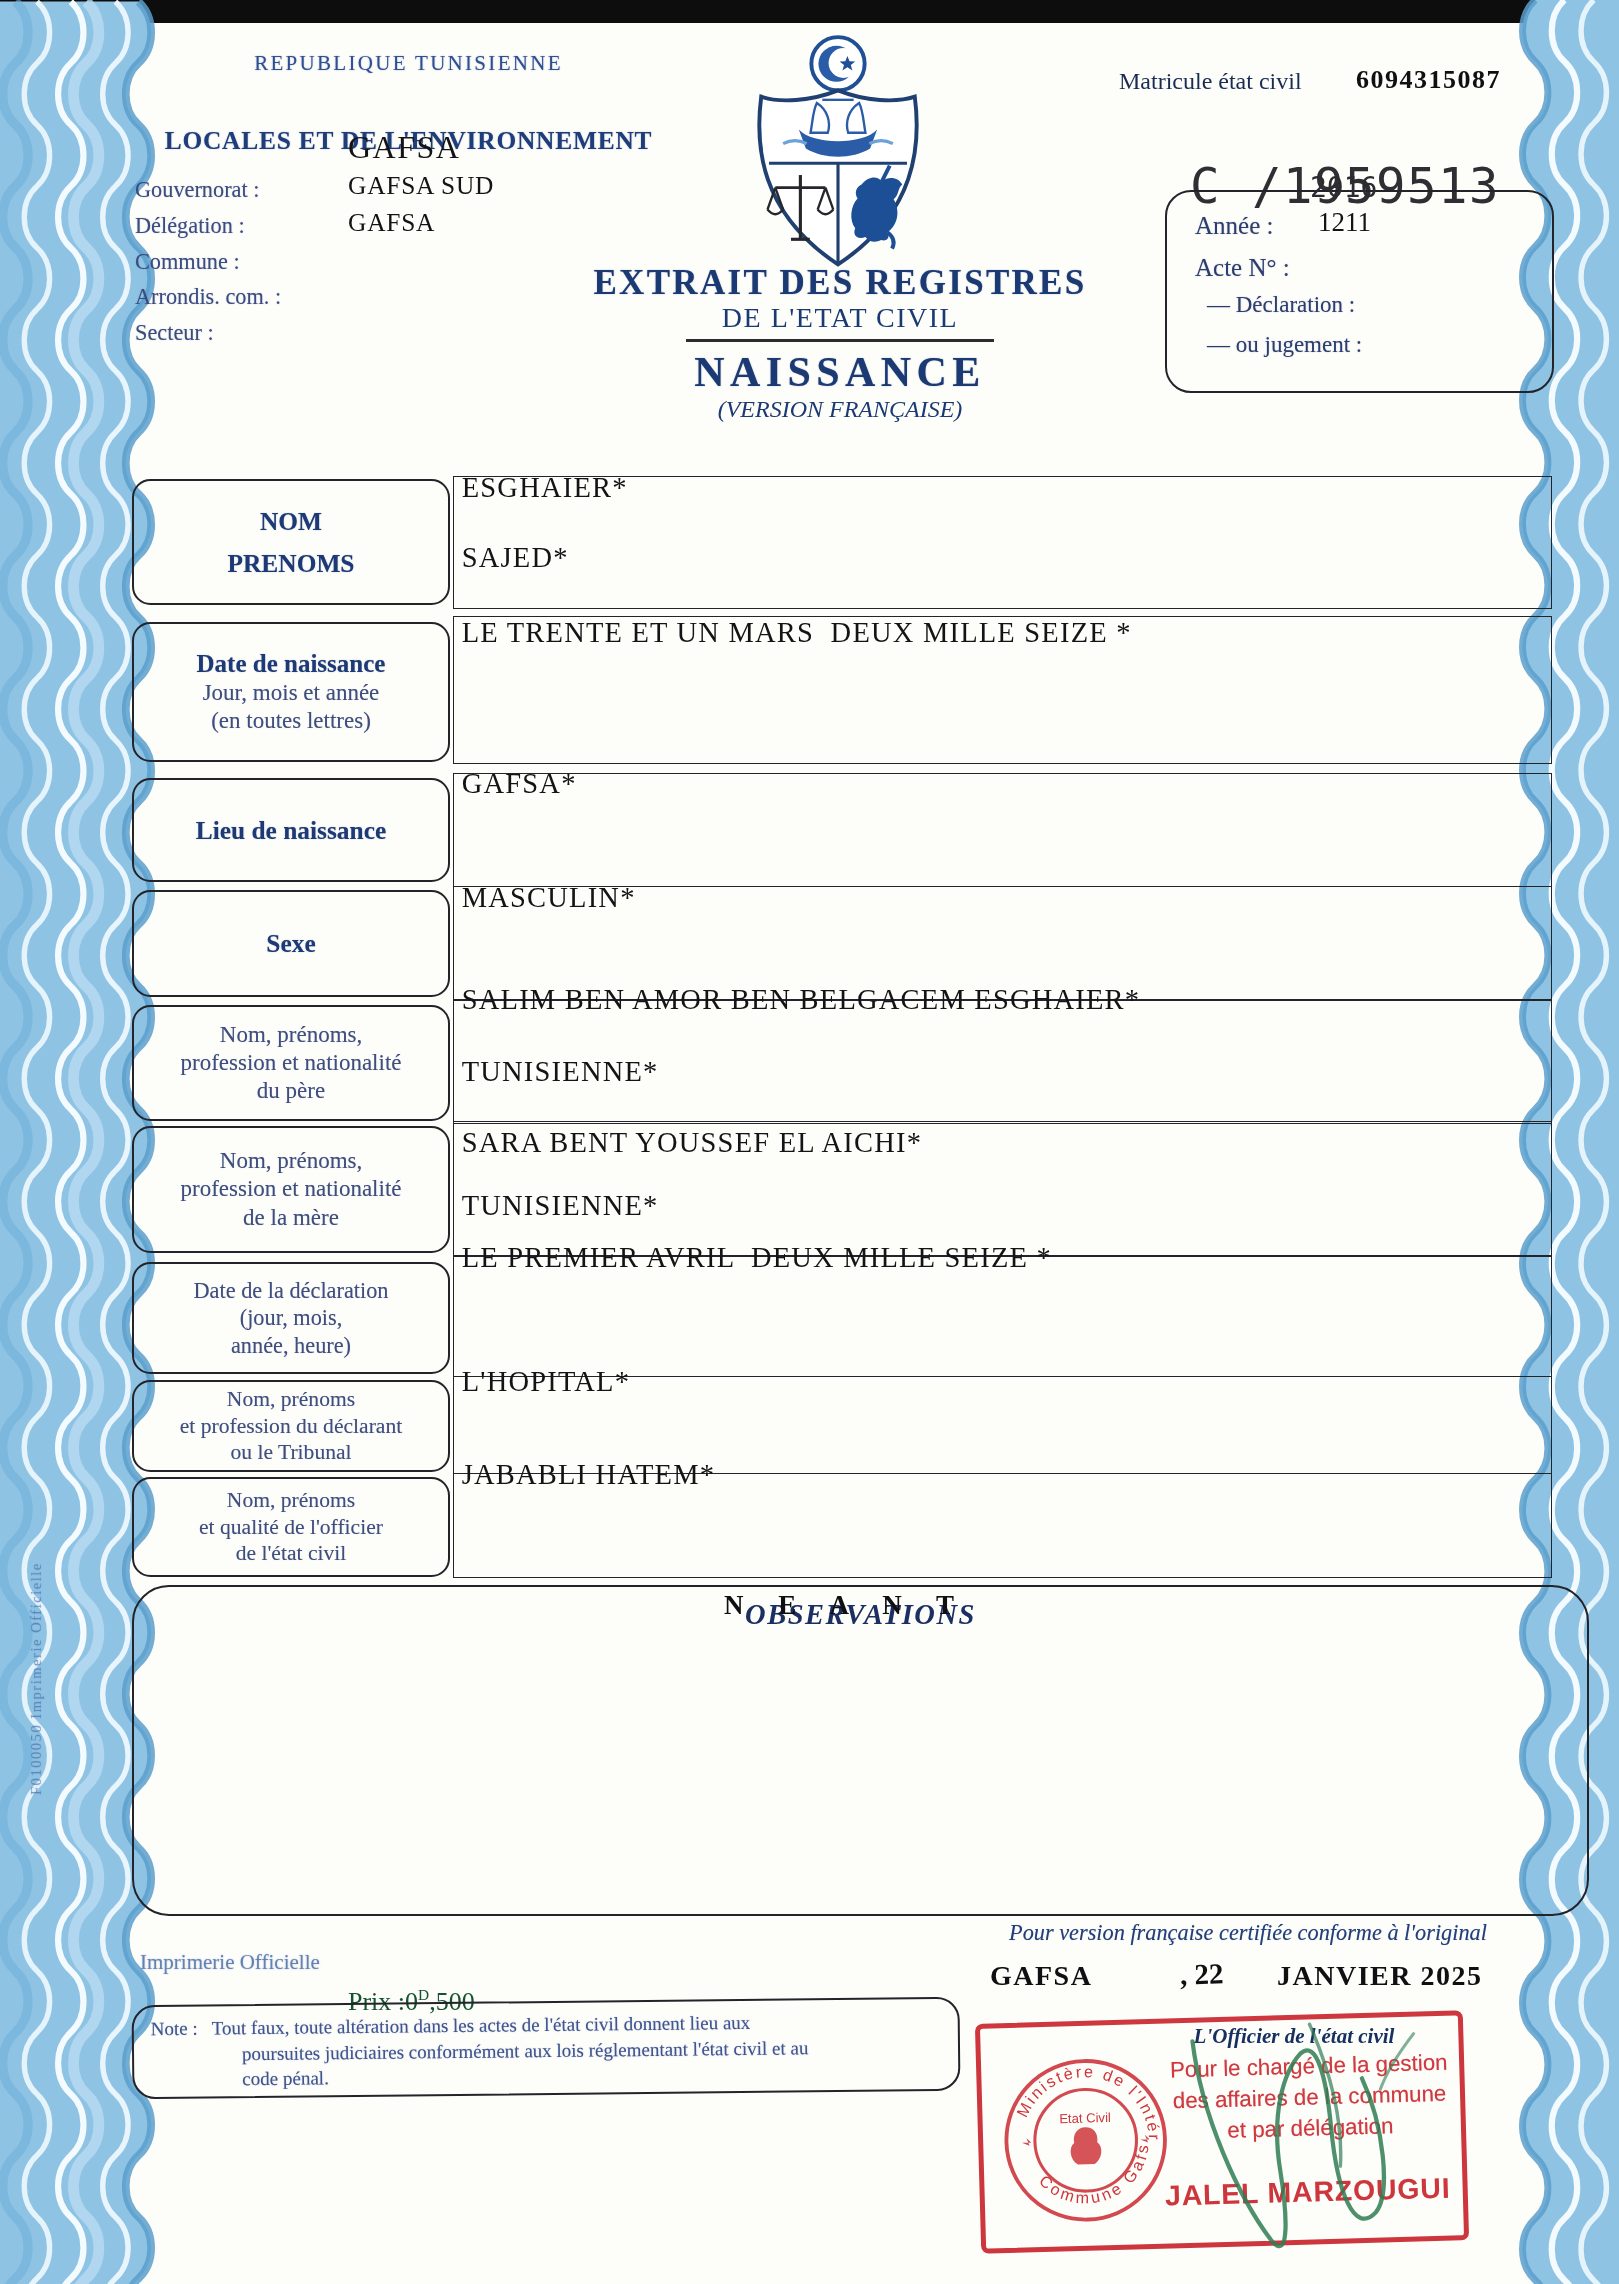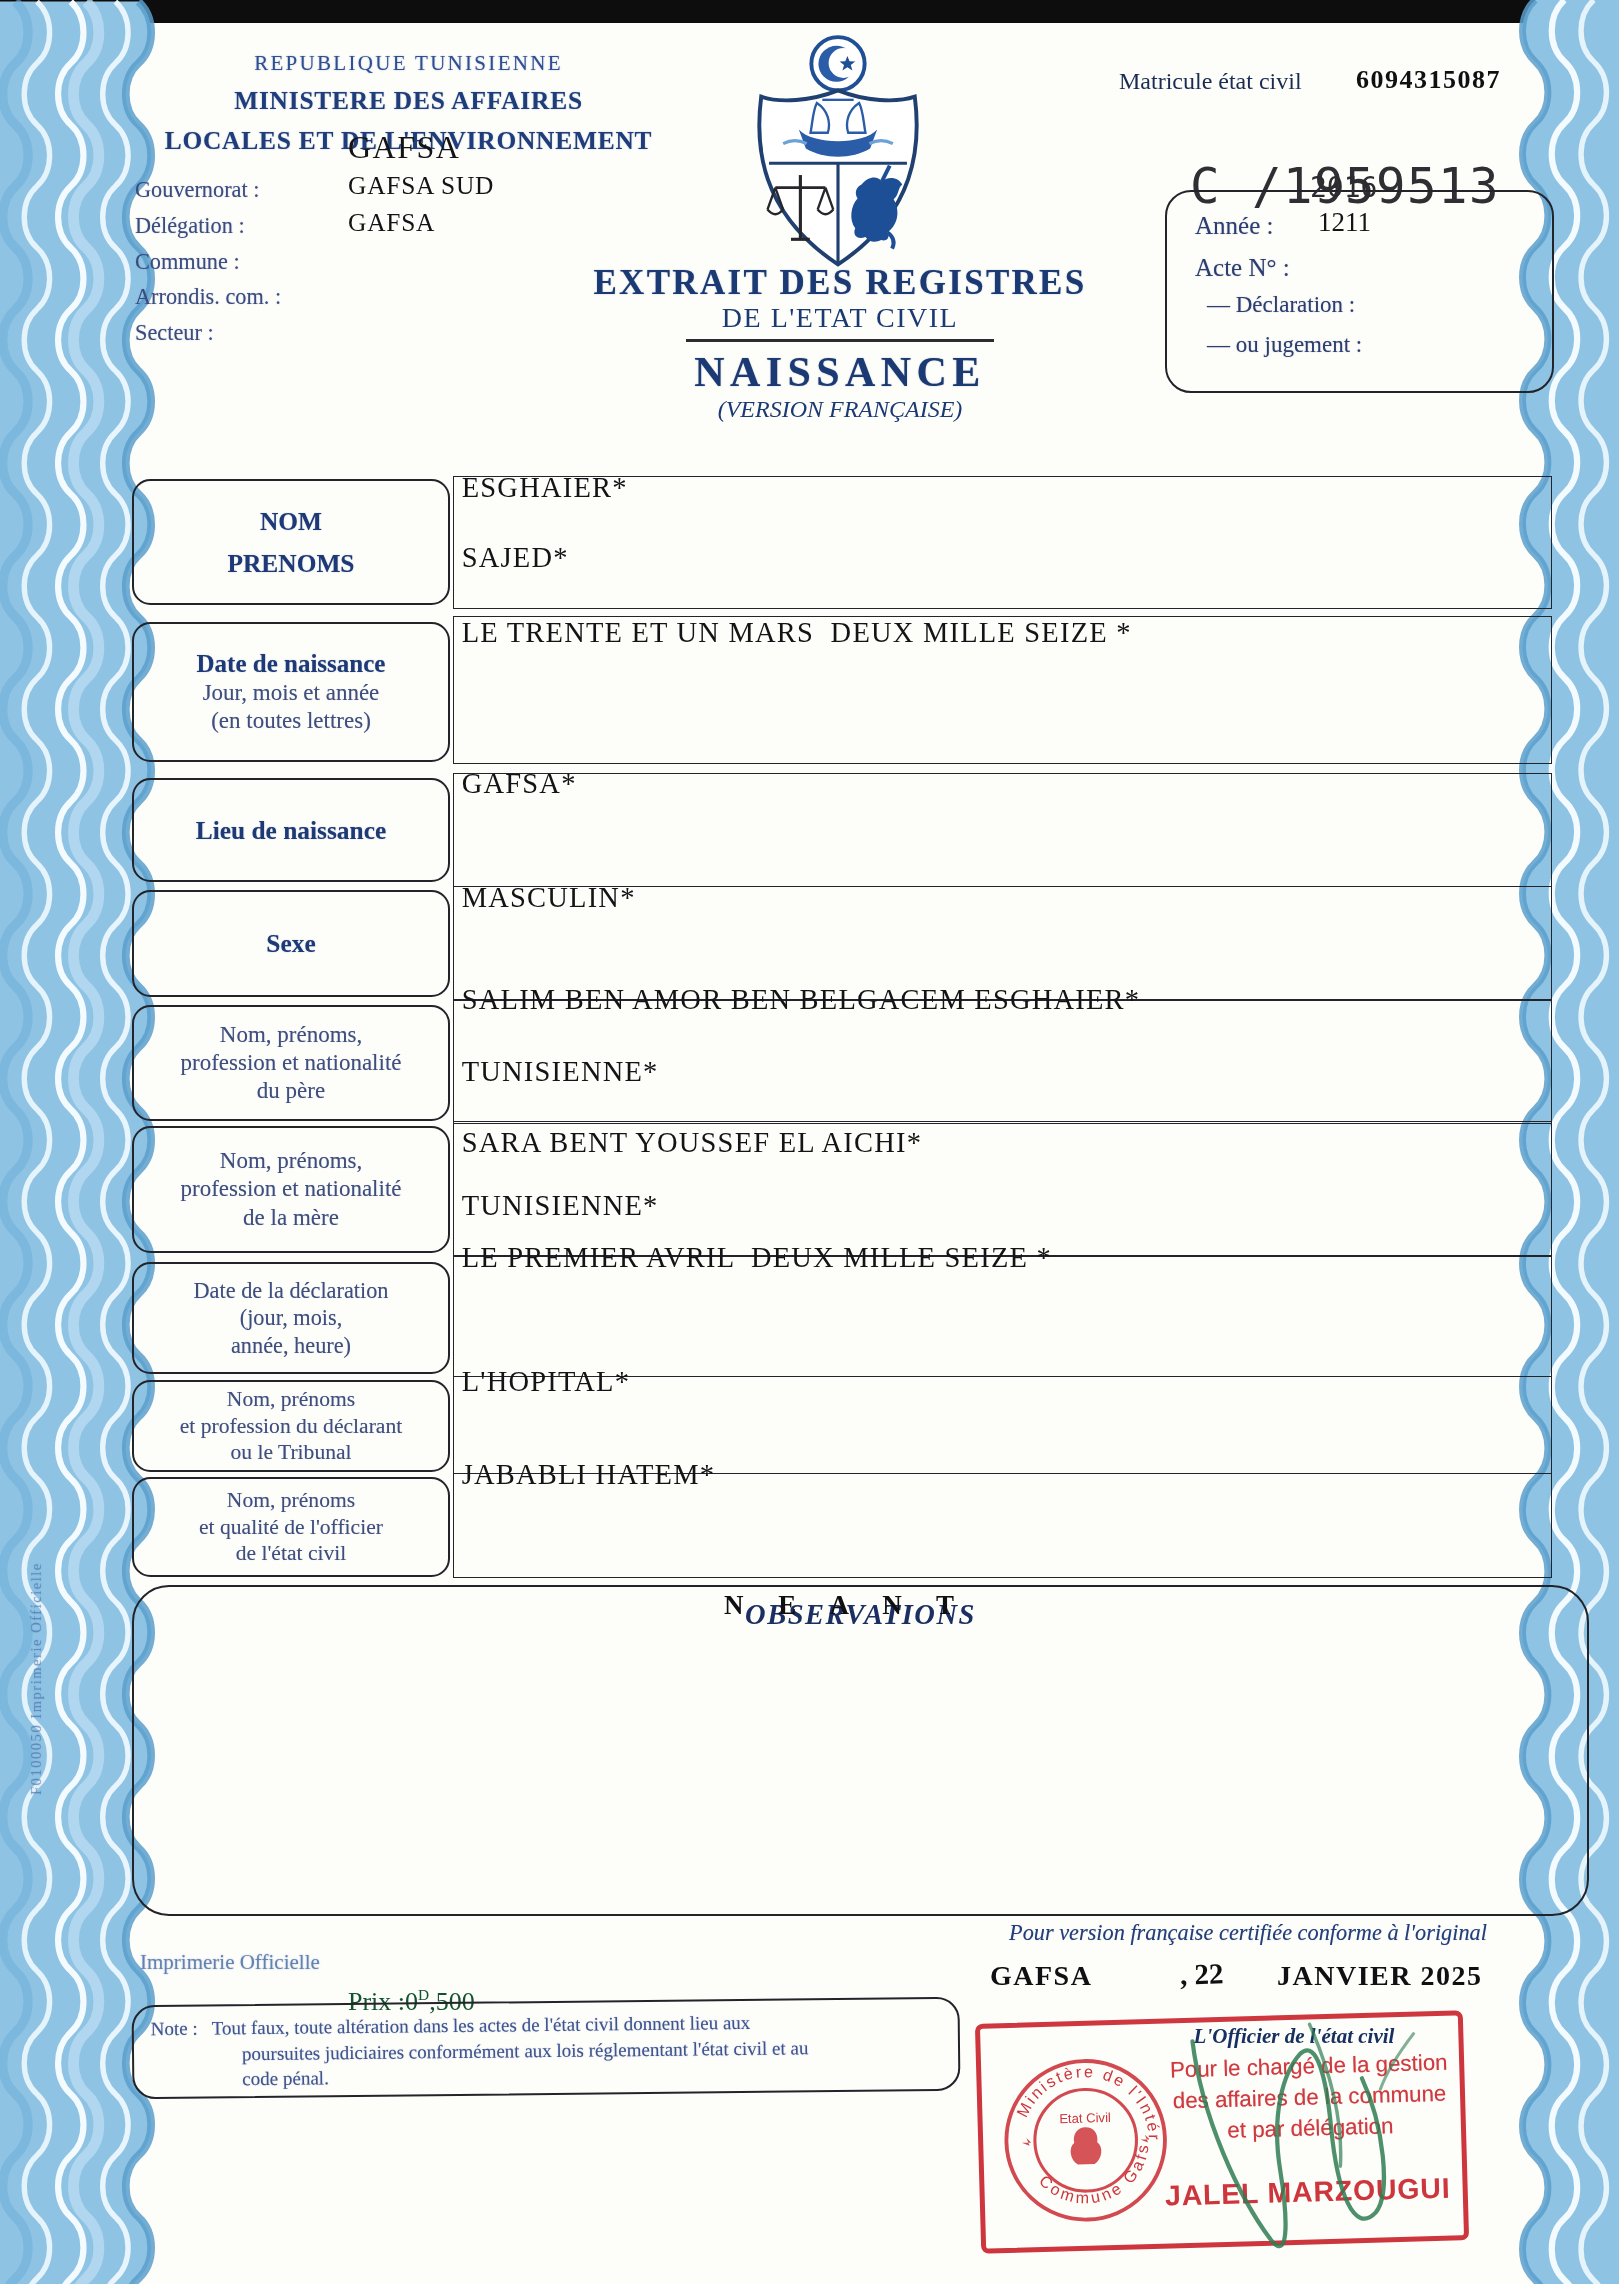--- a/index.html
+++ b/index.html
@@ -100,21 +100,20 @@
   <div class="abs band-wrap" id="band-right">
     <svg width="108" height="2284" viewBox="0 0 140 2965" xmlns="http://www.w3.org/2000/svg">
       <path fill="#8fc3e4" d="M0,0 L110,0 c22,20 22,60 0,80 c-22,20 -22,60 0,80 c22,20 22,60 0,80 c-22,20 -22,60 0,80 c22,20 22,60 0,80 c-22,20 -22,60 0,80 c22,20 22,60 0,80 c-22,20 -22,60 0,80 c22,20 22,60 0,80 c-22,20 -22,60 0,80 c22,20 22,60 0,80 c-22,20 -22,60 0,80 c22,20 22,60 0,80 c-22,20 -22,60 0,80 c22,20 22,60 0,80 c-22,20 -22,60 0,80 c22,20 22,60 0,80 c-22,20 -22,60 0,80 c22,20 22,60 0,80 c-22,20 -22,60 0,80 c22,20 22,60 0,80 c-22,20 -22,60 0,80 c22,20 22,60 0,80 c-22,20 -22,60 0,80 c22,20 22,60 0,80 c-22,20 -22,60 0,80 c22,20 22,60 0,80 c-22,20 -22,60 0,80 c22,20 22,60 0,80 c-22,20 -22,60 0,80 c22,20 22,60 0,80 c-22,20 -22,60 0,80 c22,20 22,60 0,80 c-22,20 -22,60 0,80 c22,20 22,60 0,80 c-22,20 -22,60 0,80 c22,20 22,60 0,80 c-22,20 -22,60 0,80 L0,3100 Z"></path>
       <path fill="none" stroke="#5a9fcc" stroke-width="9" opacity=".85" d="M110,0 c22,20 22,60 0,80 c-22,20 -22,60 0,80 c22,20 22,60 0,80 c-22,20 -22,60 0,80 c22,20 22,60 0,80 c-22,20 -22,60 0,80 c22,20 22,60 0,80 c-22,20 -22,60 0,80 c22,20 22,60 0,80 c-22,20 -22,60 0,80 c22,20 22,60 0,80 c-22,20 -22,60 0,80 c22,20 22,60 0,80 c-22,20 -22,60 0,80 c22,20 22,60 0,80 c-22,20 -22,60 0,80 c22,20 22,60 0,80 c-22,20 -22,60 0,80 c22,20 22,60 0,80 c-22,20 -22,60 0,80 c22,20 22,60 0,80 c-22,20 -22,60 0,80 c22,20 22,60 0,80 c-22,20 -22,60 0,80 c22,20 22,60 0,80 c-22,20 -22,60 0,80 c22,20 22,60 0,80 c-22,20 -22,60 0,80 c22,20 22,60 0,80 c-22,20 -22,60 0,80 c22,20 22,60 0,80 c-22,20 -22,60 0,80 c22,20 22,60 0,80 c-22,20 -22,60 0,80 c22,20 22,60 0,80 c-22,20 -22,60 0,80 c22,20 22,60 0,80 c-22,20 -22,60 0,80 "></path>
       <path fill="none" stroke="#f4fbff" stroke-width="8" d="M72,0 c22,20 22,60 0,80 c-22,20 -22,60 0,80 c22,20 22,60 0,80 c-22,20 -22,60 0,80 c22,20 22,60 0,80 c-22,20 -22,60 0,80 c22,20 22,60 0,80 c-22,20 -22,60 0,80 c22,20 22,60 0,80 c-22,20 -22,60 0,80 c22,20 22,60 0,80 c-22,20 -22,60 0,80 c22,20 22,60 0,80 c-22,20 -22,60 0,80 c22,20 22,60 0,80 c-22,20 -22,60 0,80 c22,20 22,60 0,80 c-22,20 -22,60 0,80 c22,20 22,60 0,80 c-22,20 -22,60 0,80 c22,20 22,60 0,80 c-22,20 -22,60 0,80 c22,20 22,60 0,80 c-22,20 -22,60 0,80 c22,20 22,60 0,80 c-22,20 -22,60 0,80 c22,20 22,60 0,80 c-22,20 -22,60 0,80 c22,20 22,60 0,80 c-22,20 -22,60 0,80 c22,20 22,60 0,80 c-22,20 -22,60 0,80 c22,20 22,60 0,80 c-22,20 -22,60 0,80 c22,20 22,60 0,80 c-22,20 -22,60 0,80 c22,20 22,60 0,80 c-22,20 -22,60 0,80 "></path>
       <path fill="none" stroke="#eef8fd" stroke-width="7" opacity=".9" d="M34,0 c22,20 22,60 0,80 c-22,20 -22,60 0,80 c22,20 22,60 0,80 c-22,20 -22,60 0,80 c22,20 22,60 0,80 c-22,20 -22,60 0,80 c22,20 22,60 0,80 c-22,20 -22,60 0,80 c22,20 22,60 0,80 c-22,20 -22,60 0,80 c22,20 22,60 0,80 c-22,20 -22,60 0,80 c22,20 22,60 0,80 c-22,20 -22,60 0,80 c22,20 22,60 0,80 c-22,20 -22,60 0,80 c22,20 22,60 0,80 c-22,20 -22,60 0,80 c22,20 22,60 0,80 c-22,20 -22,60 0,80 c22,20 22,60 0,80 c-22,20 -22,60 0,80 c22,20 22,60 0,80 c-22,20 -22,60 0,80 c22,20 22,60 0,80 c-22,20 -22,60 0,80 c22,20 22,60 0,80 c-22,20 -22,60 0,80 c22,20 22,60 0,80 c-22,20 -22,60 0,80 c22,20 22,60 0,80 c-22,20 -22,60 0,80 c22,20 22,60 0,80 c-22,20 -22,60 0,80 c22,20 22,60 0,80 c-22,20 -22,60 0,80 c22,20 22,60 0,80 c-22,20 -22,60 0,80 "></path>
     </svg>
   </div>
 
   <div class="abs hdr-center republic">REPUBLIQUE TUNISIENNE</div>
-  <div class="abs hdr-center ministry1">MINISTERE DES AFFAIRES</div>
   <div class="abs hdr-center ministry2">LOCALES ET DE L'ENVIRONNEMENT</div>
   <div class="abs hdr-overlay-gafsa">GAFSA</div>
 
   <div class="abs hdr-field-label" style="top:177px">Gouvernorat :</div>
   <div class="abs hdr-field-value" style="top:171px">GAFSA SUD</div>
   <div class="abs hdr-field-label" style="top:213px">Délégation :</div>
   <div class="abs hdr-field-value" style="top:208px">GAFSA</div>
   <div class="abs hdr-field-label" style="top:249px">Commune :</div>
   <div class="abs hdr-field-label" style="top:284px">Arrondis. com. :</div>
   <div class="abs hdr-field-label" style="top:320px">Secteur :</div>

